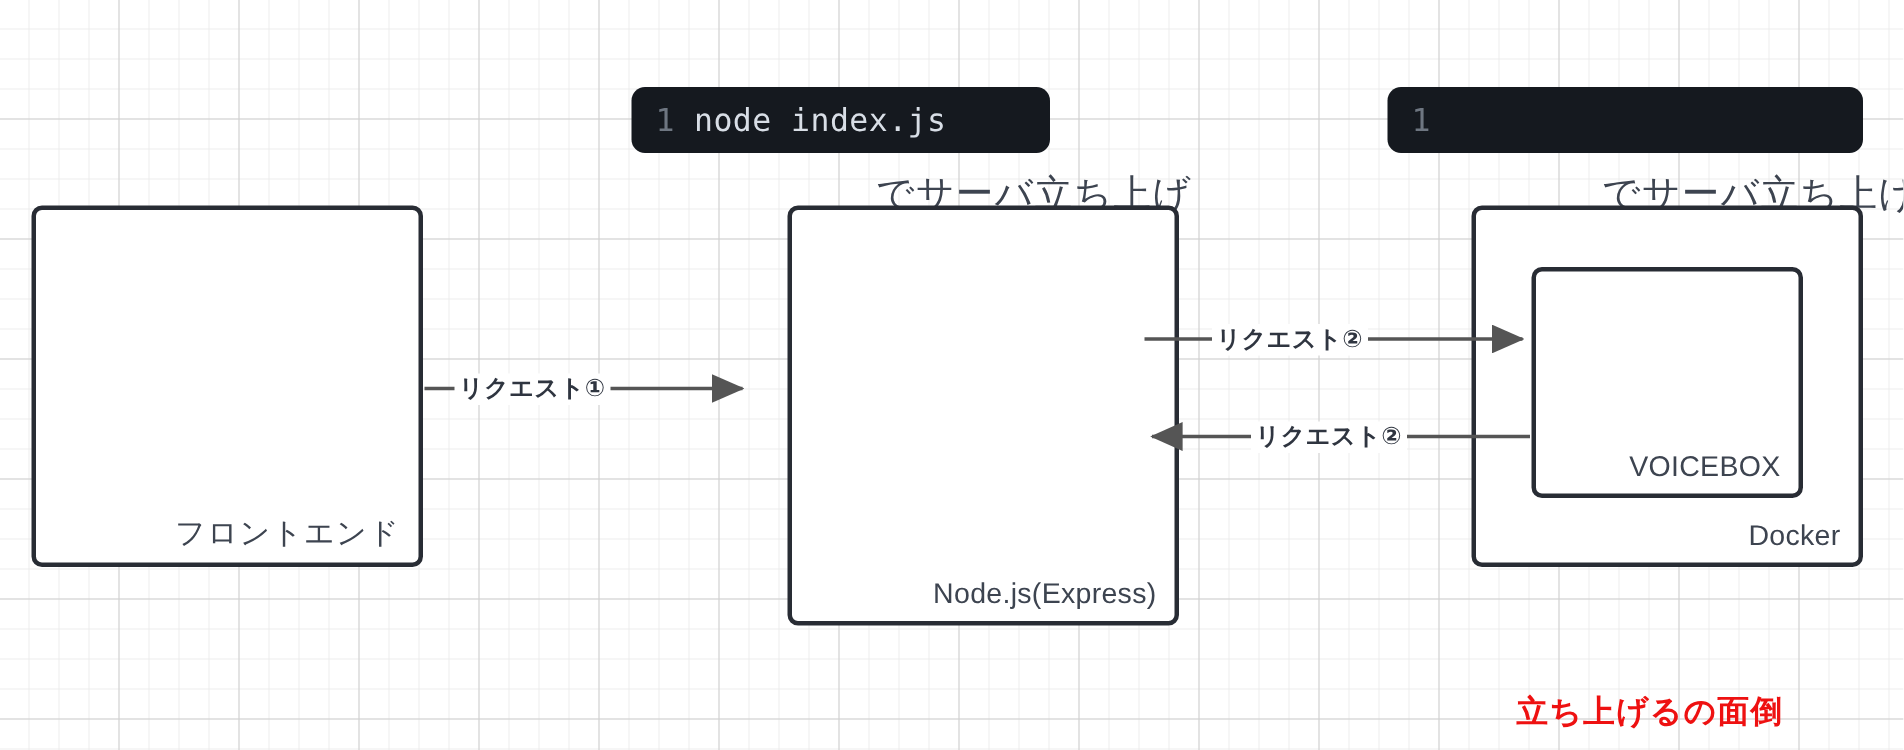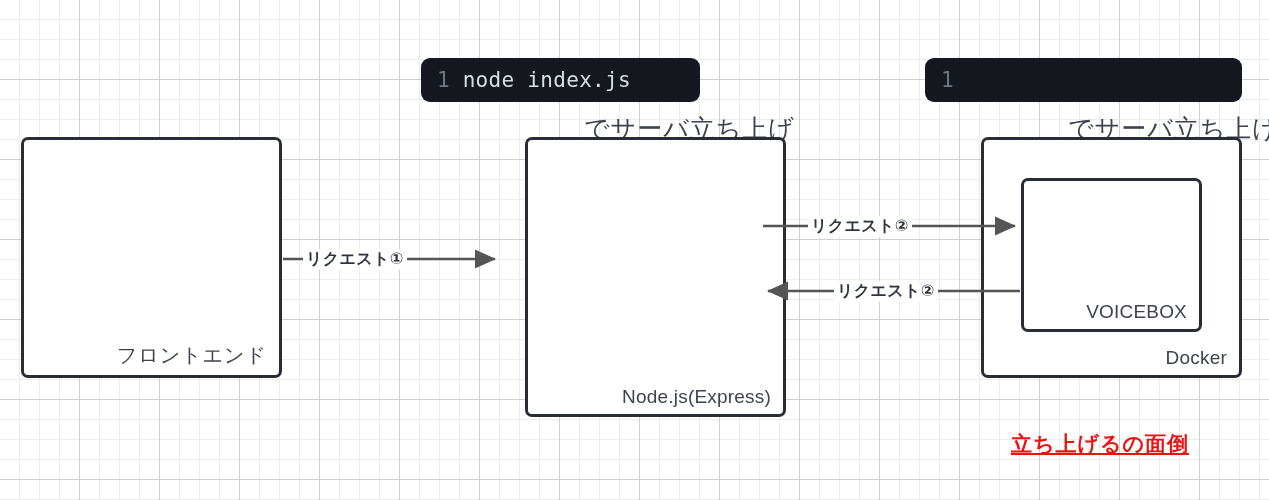--- a/index.html
+++ b/index.html
@@ -159,15 +159,15 @@
 
     <line x1="1020" y1="291" x2="768" y2="291" stroke="#555555" stroke-width="2.4" marker-end="url(#head-left)"></line>
   </svg>
 
   <div class="arrow-label" style="left:303px; top:249px;text-align:center;">リクエスト①</div>
 
   <div class="arrow-label" style="left:808px; top:216px;">リクエスト②</div>
 
   <div class="arrow-label" style="left:834px; top:281px;">リクエスト②</div>
 
-  <div class="annotation" style="left:1011px; top:430px; color:#ee1111;text-decoration:underline;">立ち上げるの面倒</div>
+  <div class="annotation" style="left:1011px; top:460px; color:#ee1111;">立ち上げるの面倒</div>
 
 </div>
 
 </body></html>

